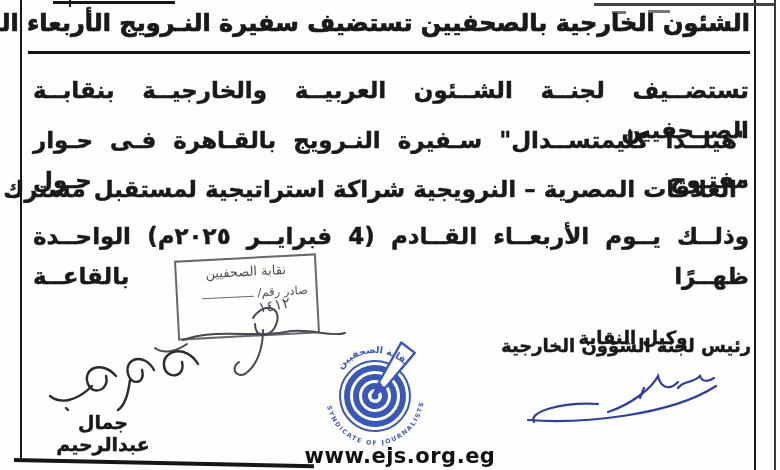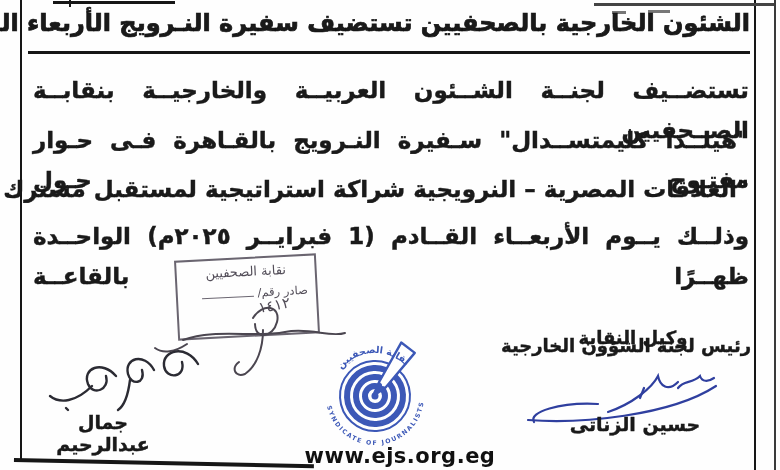--- a/index.html
+++ b/index.html
@@ -53,21 +53,21 @@
   <div class="abs remnant" style="left:612px;top:11px;width:14px;height:3px;"></div>
   <div class="abs remnant" style="left:648px;top:10px;width:22px;height:3px;"></div>
   <div class="abs rule" style="left:14px;top:458px;width:300px;height:4px;transform:rotate(1.2deg);transform-origin:left top;"></div>
 
   <div class="abs headline">الشئون الخارجية بالصحفيين تستضيف سفيرة النـرويج الأربعاء المقبل</div>
   <div class="abs rule" style="left:28px;top:51px;width:722px;height:2.5px;"></div>
 
   <div class="abs body-line just" style="top:70px;">تستضــيف لجنــة الشــئون العربيــة والخارجيــة بنقابــة الصــحفيين</div>
   <div class="abs body-line just" style="top:120px;">"هيلــدا كليمتســدال" سـفيرة النـرويج بالقـاهرة فـى حـوار مفتـوح حـول</div>
   <div class="abs body-line ralign" style="top:169px;">"العلاقات المصرية – النرويجية شراكة استراتيجية لمستقبل مشترك ".</div>
-  <div class="abs body-line just" style="top:216px;">وذلــك يــوم الأربعــاء القــادم (1 فبرايــر ٢٠٢٥م) الواحــدة ظهــرًا بالقاعــة</div>
+  <div class="abs body-line just" style="top:216px;">وذلــك يــوم الأربعــاء القــادم (4 فبرايــر ٢٠٢٥م) الواحــدة ظهــرًا بالقاعــة</div>
 
   <div class="abs stamp">
     <div class="org">نقابة الصحفيين</div>
     <div class="issue">
       <span>صادر رقم/</span>
       <span class="blank"></span>
     </div>
     <div class="num">١٤١٢</div>
   </div>
 
@@ -96,21 +96,20 @@
   <div class="abs sig-label" style="left:498px;top:335px;width:256px;text-align:center;">رئيس لجنة الشؤون الخارجية</div>
   <svg class="abs" style="left:520px;top:372px;" width="210" height="56" viewBox="0 0 210 56">
     <g fill="none" stroke="#2f3f9f" stroke-width="2.2" stroke-linecap="round">
       <path d="M 8,48 C 60,52 150,44 196,14"></path>
       <path d="M 14,50 C 8,40 40,30 78,32"></path>
       <path d="M 88,40 C 112,32 132,16 138,4 C 140,14 148,20 158,10"></path>
       <path d="M 158,16 C 164,8 172,12 180,4 C 182,10 188,10 194,6"></path>
       <path d="M 120,26 l 4,-10"></path>
     </g>
   </svg>
-  <div class="abs sig-label" style="left:545px;top:413px;width:180px;font-size:19px;">حسين الزناتى</div>
 
   <svg class="abs" style="left:310px;top:338px;transform:rotate(-3deg);opacity:0.93;" width="130" height="116" viewBox="0 0 130 116">
     <defs>
       <path id="arcTop" d="M 22,58 A 43,43 0 0 1 108,58"></path>
       <path id="arcBot" d="M 16,58 A 49,49 0 0 0 114,58"></path>
     </defs>
     <g>
       <circle cx="65" cy="58" r="35" fill="#ffffff" stroke="#2e4cb2" stroke-width="2"></circle>
       <circle cx="65" cy="58" r="28" fill="none" stroke="#2e4cb2" stroke-width="6"></circle>
       <circle cx="65" cy="58" r="19" fill="none" stroke="#2e4cb2" stroke-width="6"></circle>

